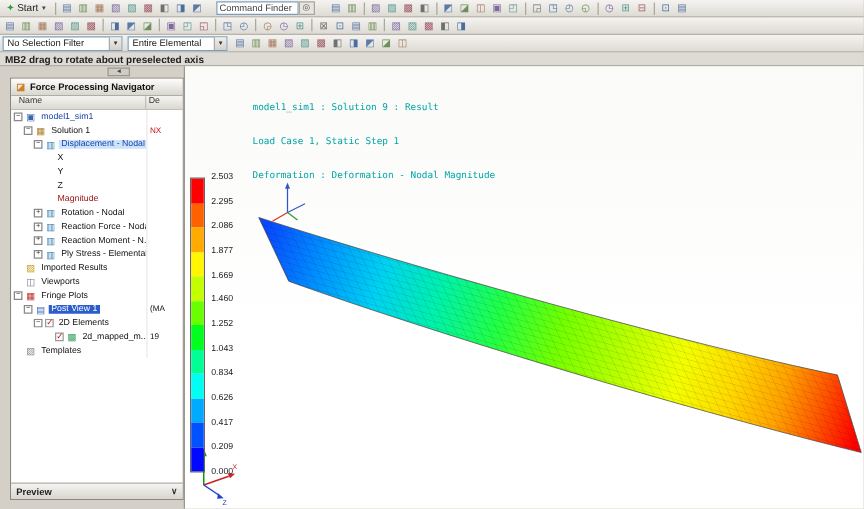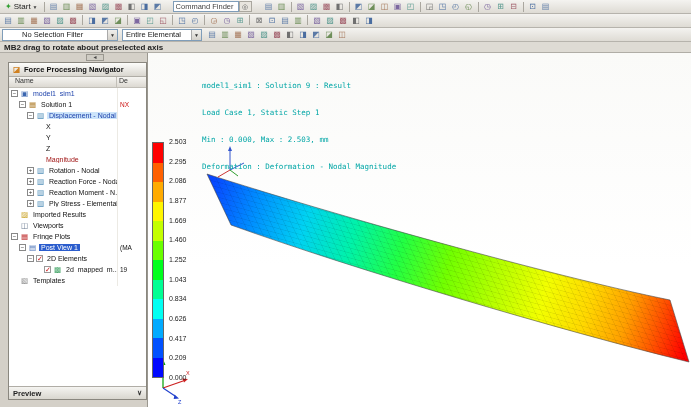--- a/index.html
+++ b/index.html
@@ -178,21 +178,21 @@
       <span class="sep"></span>
       <span class="tbicon" style="color: rgb(125, 104, 160);">▧</span>
       <span class="tbicon" style="color: rgb(86, 152, 142);">▨</span>
       <span class="tbicon" style="color: rgb(160, 91, 104);">▩</span>
       <span class="tbicon" style="color: rgb(112, 112, 112);">◧</span>
       <span class="tbicon" style="color: rgb(74, 109, 160);">◨</span>
     </span>
 </div>
 
 <div class="tb" id="tb3">
-  <div class="dd" style="width:116px;padding-left:16px;">
+  <div class="dd" style="width:96px;">
     <span class="dd-val">No Selection Filter</span>
     <span class="dd-arrow">▼</span>
   </div>
   <div class="dd" style="width:80px;">
     <span class="dd-val">Entire Elemental</span>
     <span class="dd-arrow">▼</span>
   </div>
   <span style="display:flex;gap:1px;">
       <span class="tbicon" style="color: rgb(91, 122, 166);">▤</span>
       <span class="tbicon" style="color: rgb(111, 143, 90);">▥</span>
@@ -418,21 +418,20 @@
       <path d="M178,398.5 l-4.5,-4 l-0.8,4.5 Z" fill="#2040cc"></path>
       <text x="155" y="362" font-size="5.5" fill="#00a000">Y</text>
       <text x="185" y="375" font-size="5.5" fill="#cc2020">X</text>
       <text x="177" y="404" font-size="5.5" fill="#2040cc">Z</text>
     </g>
   </svg>
 
   <div class="info">
     <div>model1_sim1 : Solution 9 : Result</div>
     <div>Load Case 1, Static Step 1</div>
-    <div>Min : 0.000, Max : 2.503, mm</div>
     <div>Deformation : Deformation - Nodal Magnitude</div>
   </div>
 
   <div id="legend-bar">
       <div class="leg-band" style="background: rgb(255, 0, 0);"></div>
       <div class="leg-band" style="background: rgb(255, 96, 0);"></div>
       <div class="leg-band" style="background: rgb(255, 171, 0);"></div>
       <div class="leg-band" style="background: rgb(255, 246, 0);"></div>
       <div class="leg-band" style="background: rgb(196, 255, 0);"></div>
       <div class="leg-band" style="background: rgb(106, 255, 0);"></div>

